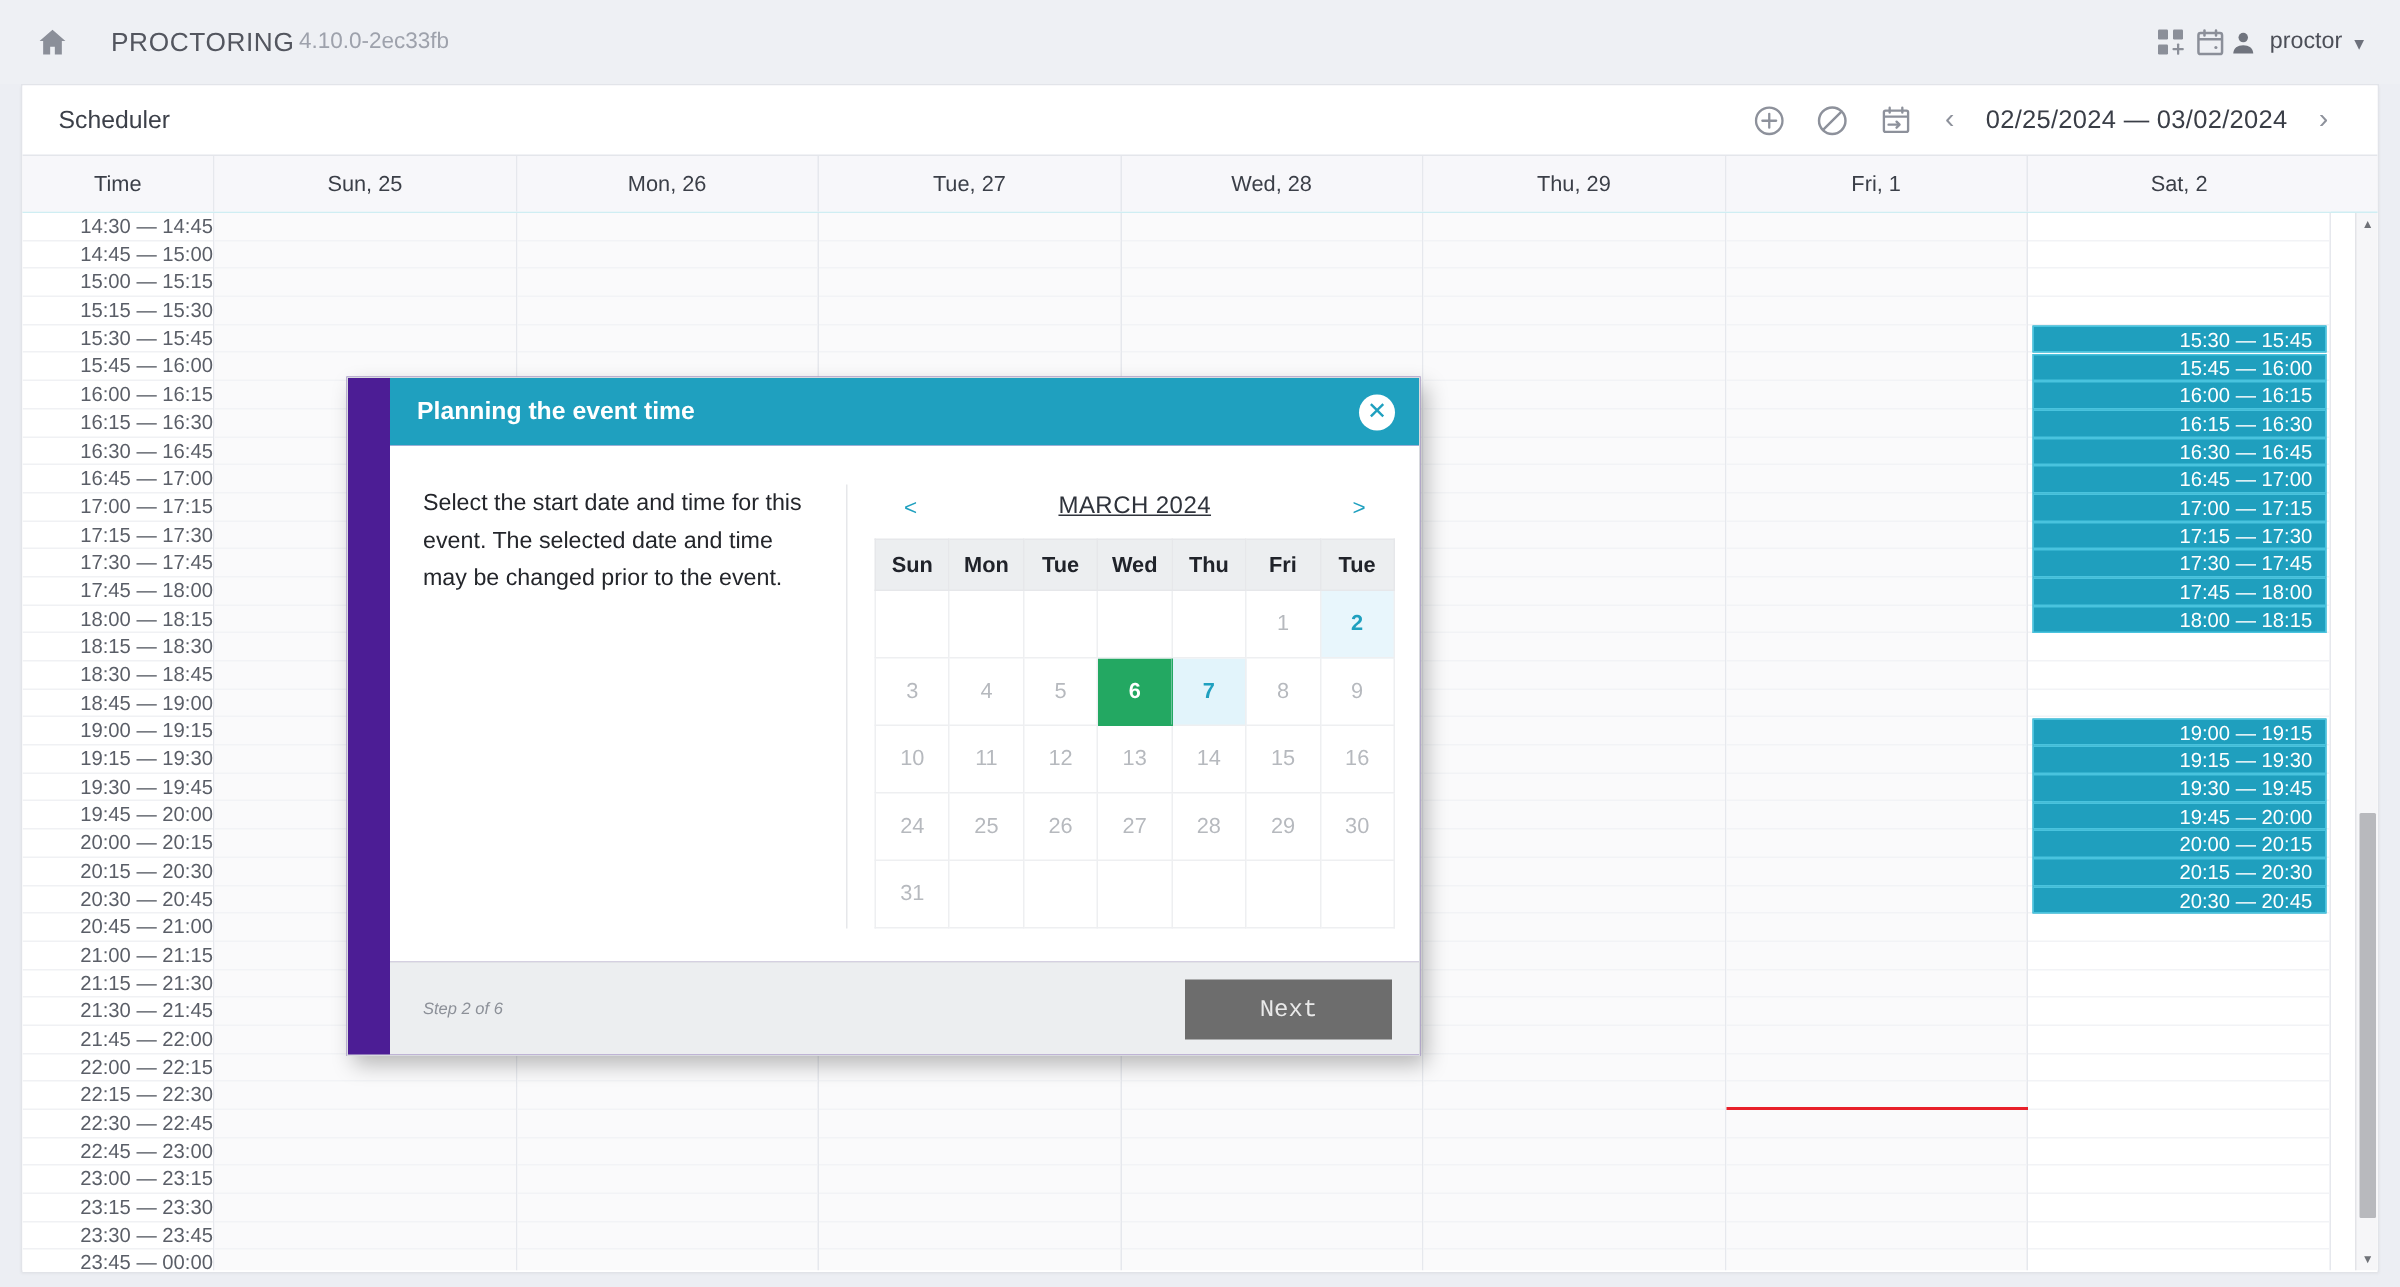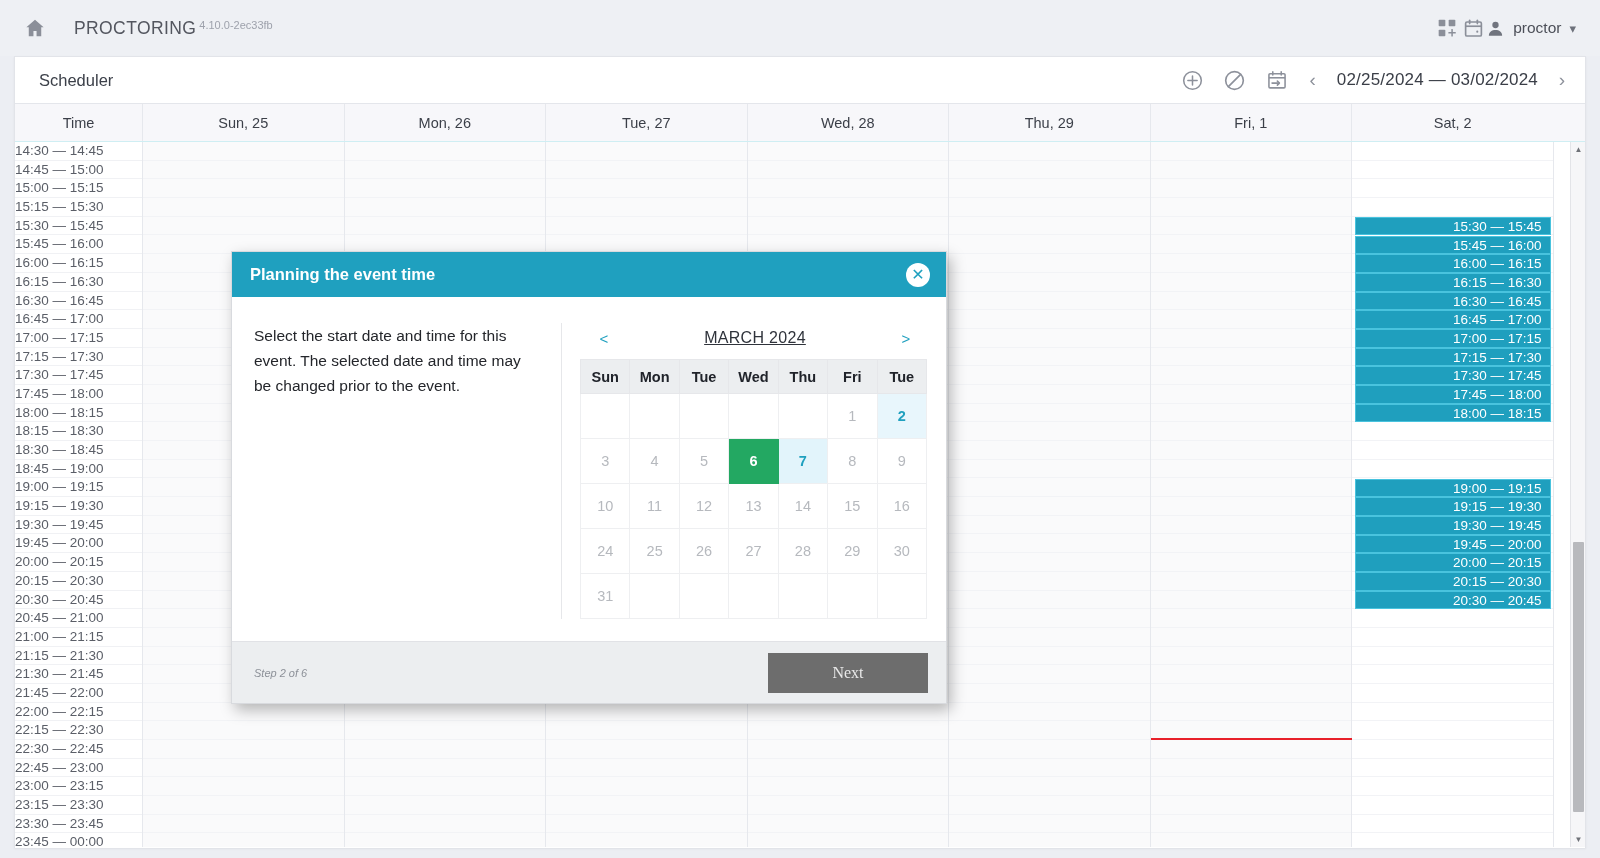--- a/index.html
+++ b/index.html
@@ -29,21 +29,21 @@
     align-items: flex-start;
     margin-left: 22px;
   }
   .brand-title {
     font-size: 17.5px;
     letter-spacing: .4px;
     color: #53565f;
     font-weight: 400;
   }
   .brand-version {
-    font-size: 11px;
+    font-size: 15px;
     color: #9ea2ac;
     margin-left: 3px;
     margin-top: 1px;
   }
   #app-bar .right-zone {
     margin-left: auto;
     display: flex;
     align-items: center;
     justify-content: center;
   }
@@ -63,21 +63,21 @@
     height: 792px;
     background: #ffffff;
     border: 1px solid #e2e4e9;
     border-bottom: none;
     box-shadow: 0 1px 2px rgba(0,0,0,.06);
   }
   #sched-bar {
     height: 47px;
     display: flex;
     align-items: center;
-    padding: 0 8px 0 24px;
+    padding: 0 21px 0 24px;
     border-bottom: 1px solid #e4e6eb;
     background: #fff;
   }
   #sched-title { font-size: 16.5px; color: #3c4049; }
   #sched-tools {
     margin-left: auto;
     display: flex; align-items: center;
     gap: 0px;
   }
   .tool-btn {
@@ -121,21 +121,21 @@
   }
   .timecol {
     width: 128px; flex: none;
     border-right: 1px solid #e6e8ed;
     background: #fff;
   }
   .tslot {
     height: 18.7px;
     font-size: 13.5px;
     color: #5a5e67;
-    text-align: left;
+    text-align: right;
     line-height: 18.7px;
     border-bottom: 1px solid #f0f1f4;
     white-space: nowrap;
   }
   .daycol {
     width: 201.5px; flex: none;
     border-right: 1px solid #e6e8ed;
     position: relative;
     background: #fafafb;
   }
@@ -192,24 +192,25 @@
   #overlay {
     position: absolute;
     inset: 0;
     z-index: 40;
     pointer-events: none;
   }
   #dialog {
     position: absolute;
     left: 216px; top: 194px;
     width: 716px;
-    background: #5eead4;
+    background: #4c1d95;
     border: 1px solid #d8dade;
     box-shadow: 4px 6px 14px rgba(0,0,0,.28);
     pointer-events: auto;
+    padding-left: 28px;
   }
   #dlg-head {
     height: 45px;
     background: #1fa0bf;
     display: flex; align-items: center;
     padding: 0 16px 0 18px;
   }
   #dlg-title { color: #fff; font-size: 16.5px; font-weight: bold; }
   #dlg-close {
     margin-left: auto;
@@ -293,26 +294,26 @@
   #dlg-foot {
     height: 62px;
     background: #eceef0;
     border-top: 1px solid #e1e2e6;
     display: flex; align-items: center;
     padding: 0 18px 0 22px;
   }
   #step-label { font-size: 11px; color: #8c9098; font-style: italic; }
   #next-btn {
     margin-left: auto;
-    width: 160px; height: 40px;
+    width: 138px; height: 40px;
     background: #6d6d6d;
     color: #e9e9e9;
     border: none;
     font-size: 16px;
-    font-family: Liberation Serif, serif;
+    font-family: Liberation Mono, monospace;
     cursor: pointer;
   }
 </style>
 </head>
 <body>
 
 <div id="app-bar">
   <div class="home-btn">
     <svg width="22" height="22" viewBox="0 0 24 24" fill="#8b8f99">
       <path d="M12 3 2.6 11.2h2.6V21h5.1v-5.6h3.4V21h5.1v-9.8h2.6z"></path>

